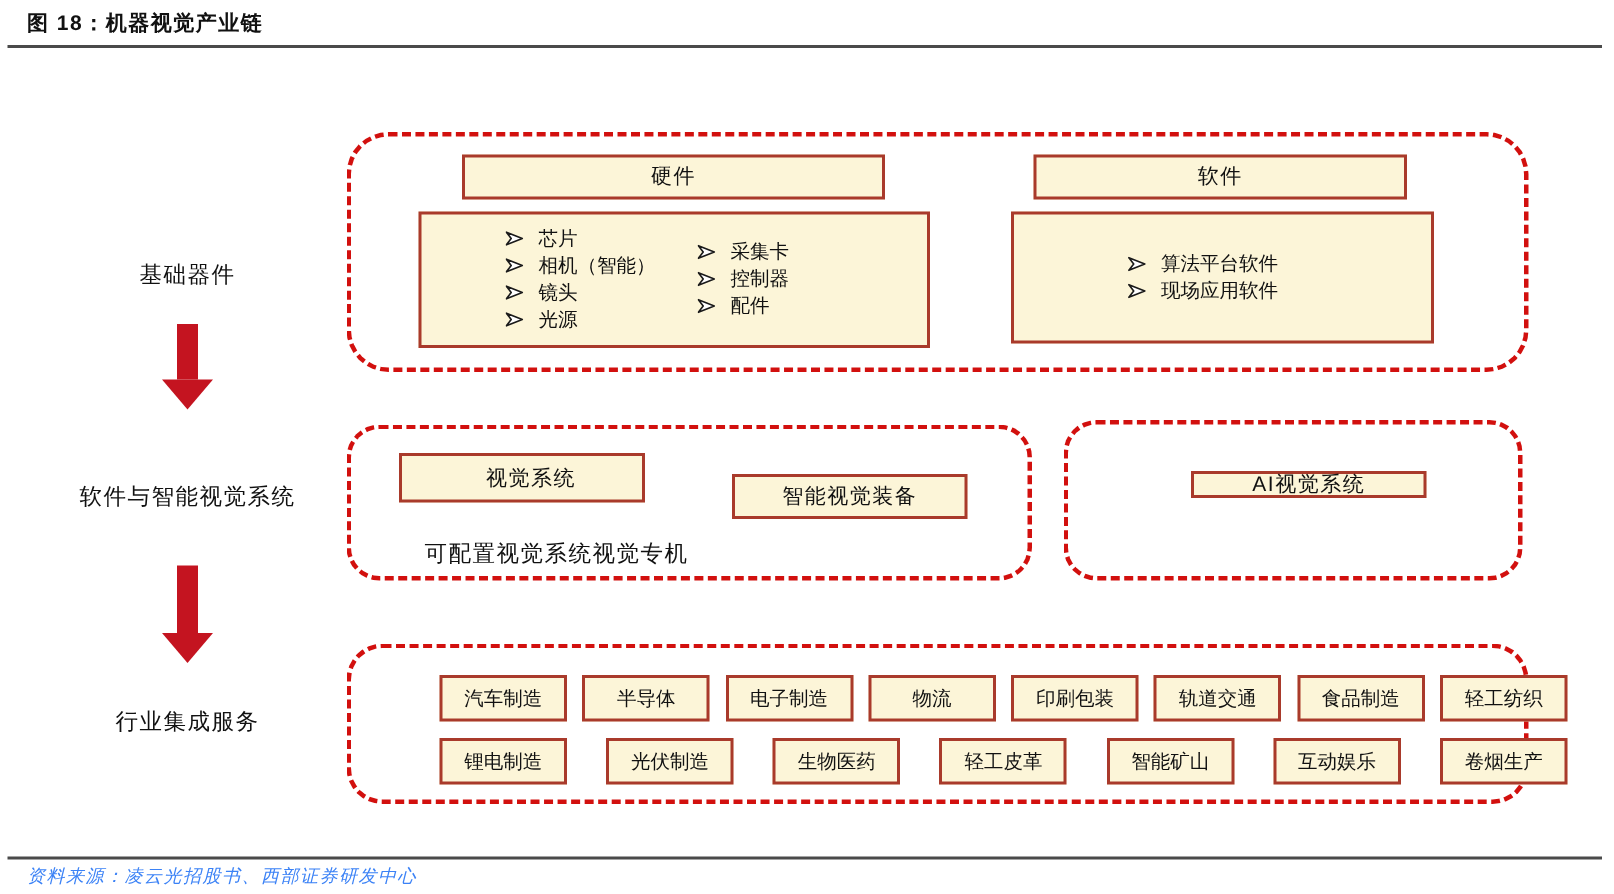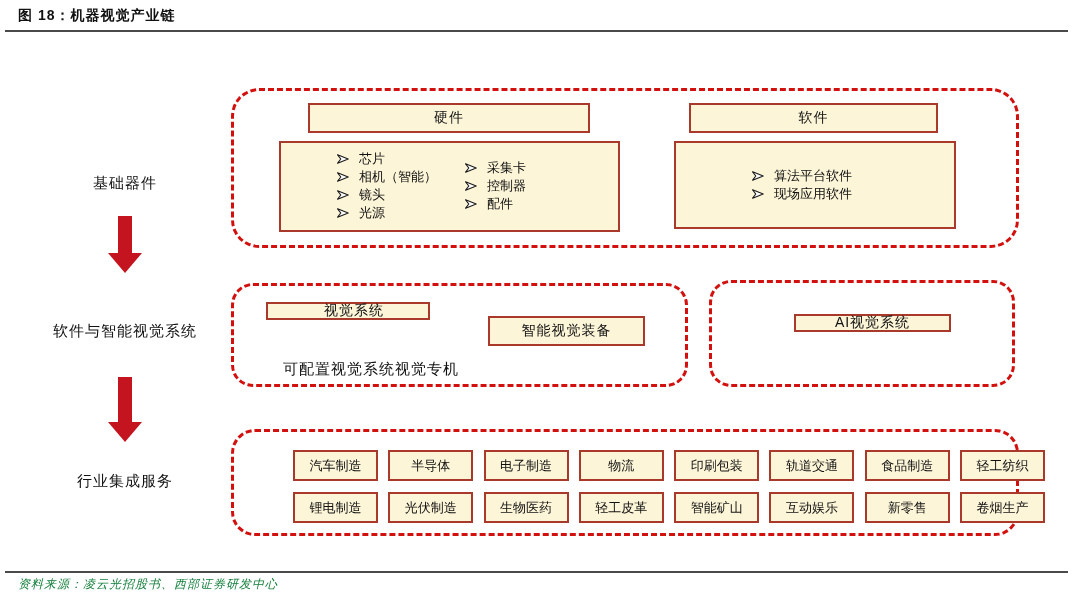--- a/index.html
+++ b/index.html
@@ -13,21 +13,21 @@
   html,body{background:#ffffff;}
   .page{
     position:relative;width:1076px;height:596px;background:#ffffff;
     font-family:"Liberation Sans",sans-serif;color:#111;overflow:hidden;
   }
   .fig-title{position:absolute;left:18px;top:7px;font-size:14px;font-weight:bold;letter-spacing:1px;}
   .rule{position:absolute;left:5px;width:1063px;height:2px;background:var(--rule);}
   .rule-top{top:30px;}
   .rule-bottom{top:571px;}
   .source{position:absolute;left:18px;top:576px;font-size:12px;font-style:italic;
-          font-family:"Liberation Serif",serif;color:#15803d;letter-spacing:1px;}
+          font-family:"Liberation Serif",serif;color:#3b82f6;letter-spacing:1px;}
 
   .lvl{position:absolute;font-size:15px;text-align:center;letter-spacing:1px;white-space:nowrap;}
   .lvl1{left:40px;top:174px;width:170px;}
   .lvl2{left:15px;top:322px;width:220px;}
   .lvl3{left:40px;top:472px;width:170px;}
 
   .flow-arrow{position:absolute;width:34px;}
   .flow-arrow .stem{position:absolute;left:10px;top:0;width:14px;background:var(--arrow);}
   .flow-arrow .head{position:absolute;left:0;width:0;height:0;
     border-left:17px solid transparent;border-right:17px solid transparent;
@@ -54,21 +54,21 @@
   .sw-body{left:674px;top:141px;width:282px;height:88px;}
   .body-box{position:absolute;background:var(--box-fill);border:2px solid var(--box-border);}
 
   .blist{position:absolute;font-size:13px;}
   .li{display:flex;align-items:center;gap:10px;line-height:18px;white-space:nowrap;}
   .bullet{display:inline-flex;width:12px;flex:0 0 12px;}
   .hw-col1{left:56px;top:7px;}
   .hw-col2{left:184px;top:16px;}
   .sw-list{left:76px;top:24px;}
 
-  .vision-box{left:266px;top:302px;width:164px;height:18px;padding-left:12px;}
+  .vision-box{left:266px;top:302px;width:164px;height:33px;padding-left:12px;}
   .smart-box{left:488px;top:316px;width:157px;height:30px;}
   .ai-box{left:794px;top:314px;width:157px;height:18px;}
   .cfg-note{position:absolute;left:283px;top:360px;font-size:15px;letter-spacing:1px;white-space:nowrap;}
 
   .industry-row{position:absolute;left:248px;width:752px;display:flex;justify-content:space-between;margin-left:45px;}
   .irow1{top:450px;}
   .irow2{top:492px;}
   .ibox{width:85px;height:31px;border:2px solid var(--box-border);background:var(--box-fill);
         display:flex;align-items:center;justify-content:center;font-size:13px;white-space:nowrap;}
 </style>
@@ -199,20 +199,19 @@
     <div class="ibox">食品制造</div>
     <div class="ibox">轻工纺织</div>
   </div>
   <div class="industry-row irow2">
     <div class="ibox">锂电制造</div>
     <div class="ibox">光伏制造</div>
     <div class="ibox">生物医药</div>
     <div class="ibox">轻工皮革</div>
     <div class="ibox">智能矿山</div>
     <div class="ibox">互动娱乐</div>
-    <div class="ibox">新零售</div>
     <div class="ibox">卷烟生产</div>
   </div>
 
   <div class="rule rule-bottom"></div>
   <div class="source">资料来源：凌云光招股书、西部证券研发中心</div>
 
 </div>
 
 </body></html>

